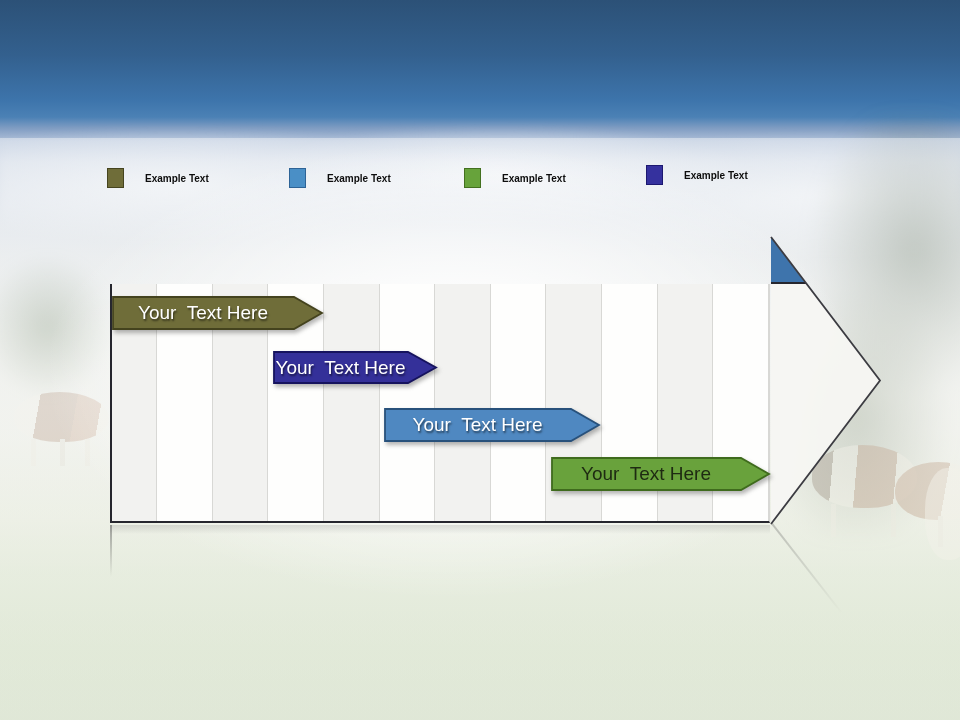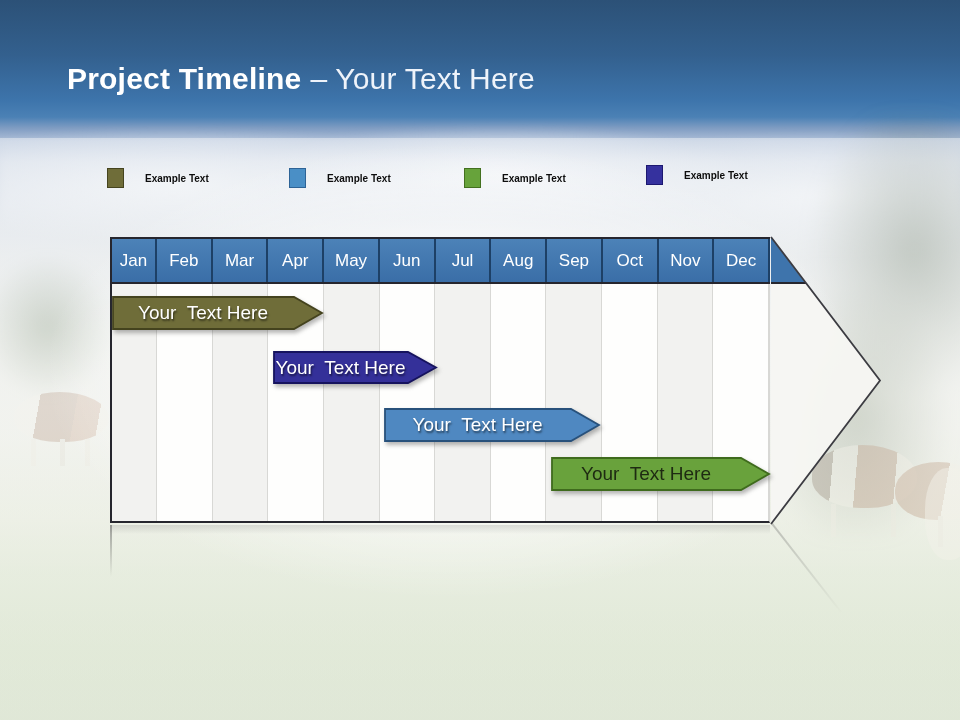--- a/index.html
+++ b/index.html
@@ -116,55 +116,38 @@
   </div>
   <div class="cow cow-r2">
     <div class="body"></div>
     <div class="leg leg2"></div>
   </div>
   <div class="cow cow-r3">
     <div class="body"></div>
   </div>
   <div class="wash"></div>
 
-  <div class="title">
-    <span class="t-bold">Project Timeline</span><span class="t-reg">– Your Text Here</span>
-  </div>
 
   <div class="legend-item li-1">
     <span class="swatch" style="background-color: rgb(111, 109, 57); border-color: rgb(69, 68, 31);"></span>
     <span class="legend-label">Example Text</span>
   </div>
   <div class="legend-item li-2">
     <span class="swatch" style="background-color: rgb(74, 143, 198); border-color: rgb(45, 99, 150);"></span>
     <span class="legend-label">Example Text</span>
   </div>
   <div class="legend-item li-3">
     <span class="swatch" style="background-color: rgb(103, 163, 59); border-color: rgb(67, 112, 31);"></span>
     <span class="legend-label">Example Text</span>
   </div>
   <div class="legend-item li-4">
     <span class="swatch" style="background-color: rgb(53, 49, 158); border-color: rgb(28, 24, 112);"></span>
     <span class="legend-label">Example Text</span>
   </div>
 
-  <div class="tl-head">
-    <div class="mcell">Jan</div>
-    <div class="mcell">Feb</div>
-    <div class="mcell">Mar</div>
-    <div class="mcell">Apr</div>
-    <div class="mcell">May</div>
-    <div class="mcell">Jun</div>
-    <div class="mcell">Jul</div>
-    <div class="mcell">Aug</div>
-    <div class="mcell">Sep</div>
-    <div class="mcell">Oct</div>
-    <div class="mcell">Nov</div>
-    <div class="mcell">Dec</div>
-  </div>
 
   <div class="tl-body">
     <div class="gcol"></div>
     <div class="gcol"></div>
     <div class="gcol"></div>
     <div class="gcol"></div>
     <div class="gcol"></div>
     <div class="gcol"></div>
     <div class="gcol"></div>
     <div class="gcol"></div>

